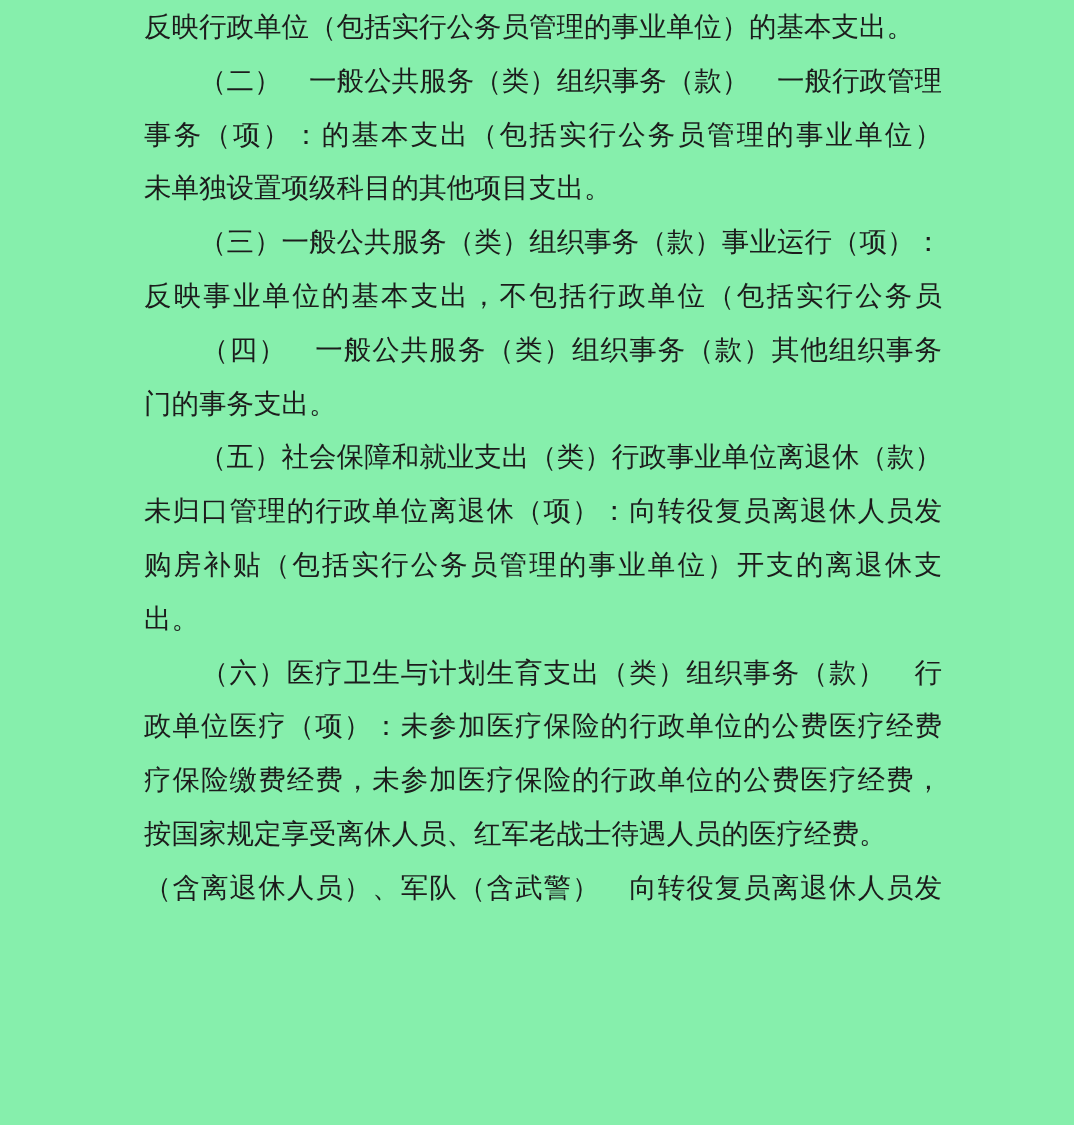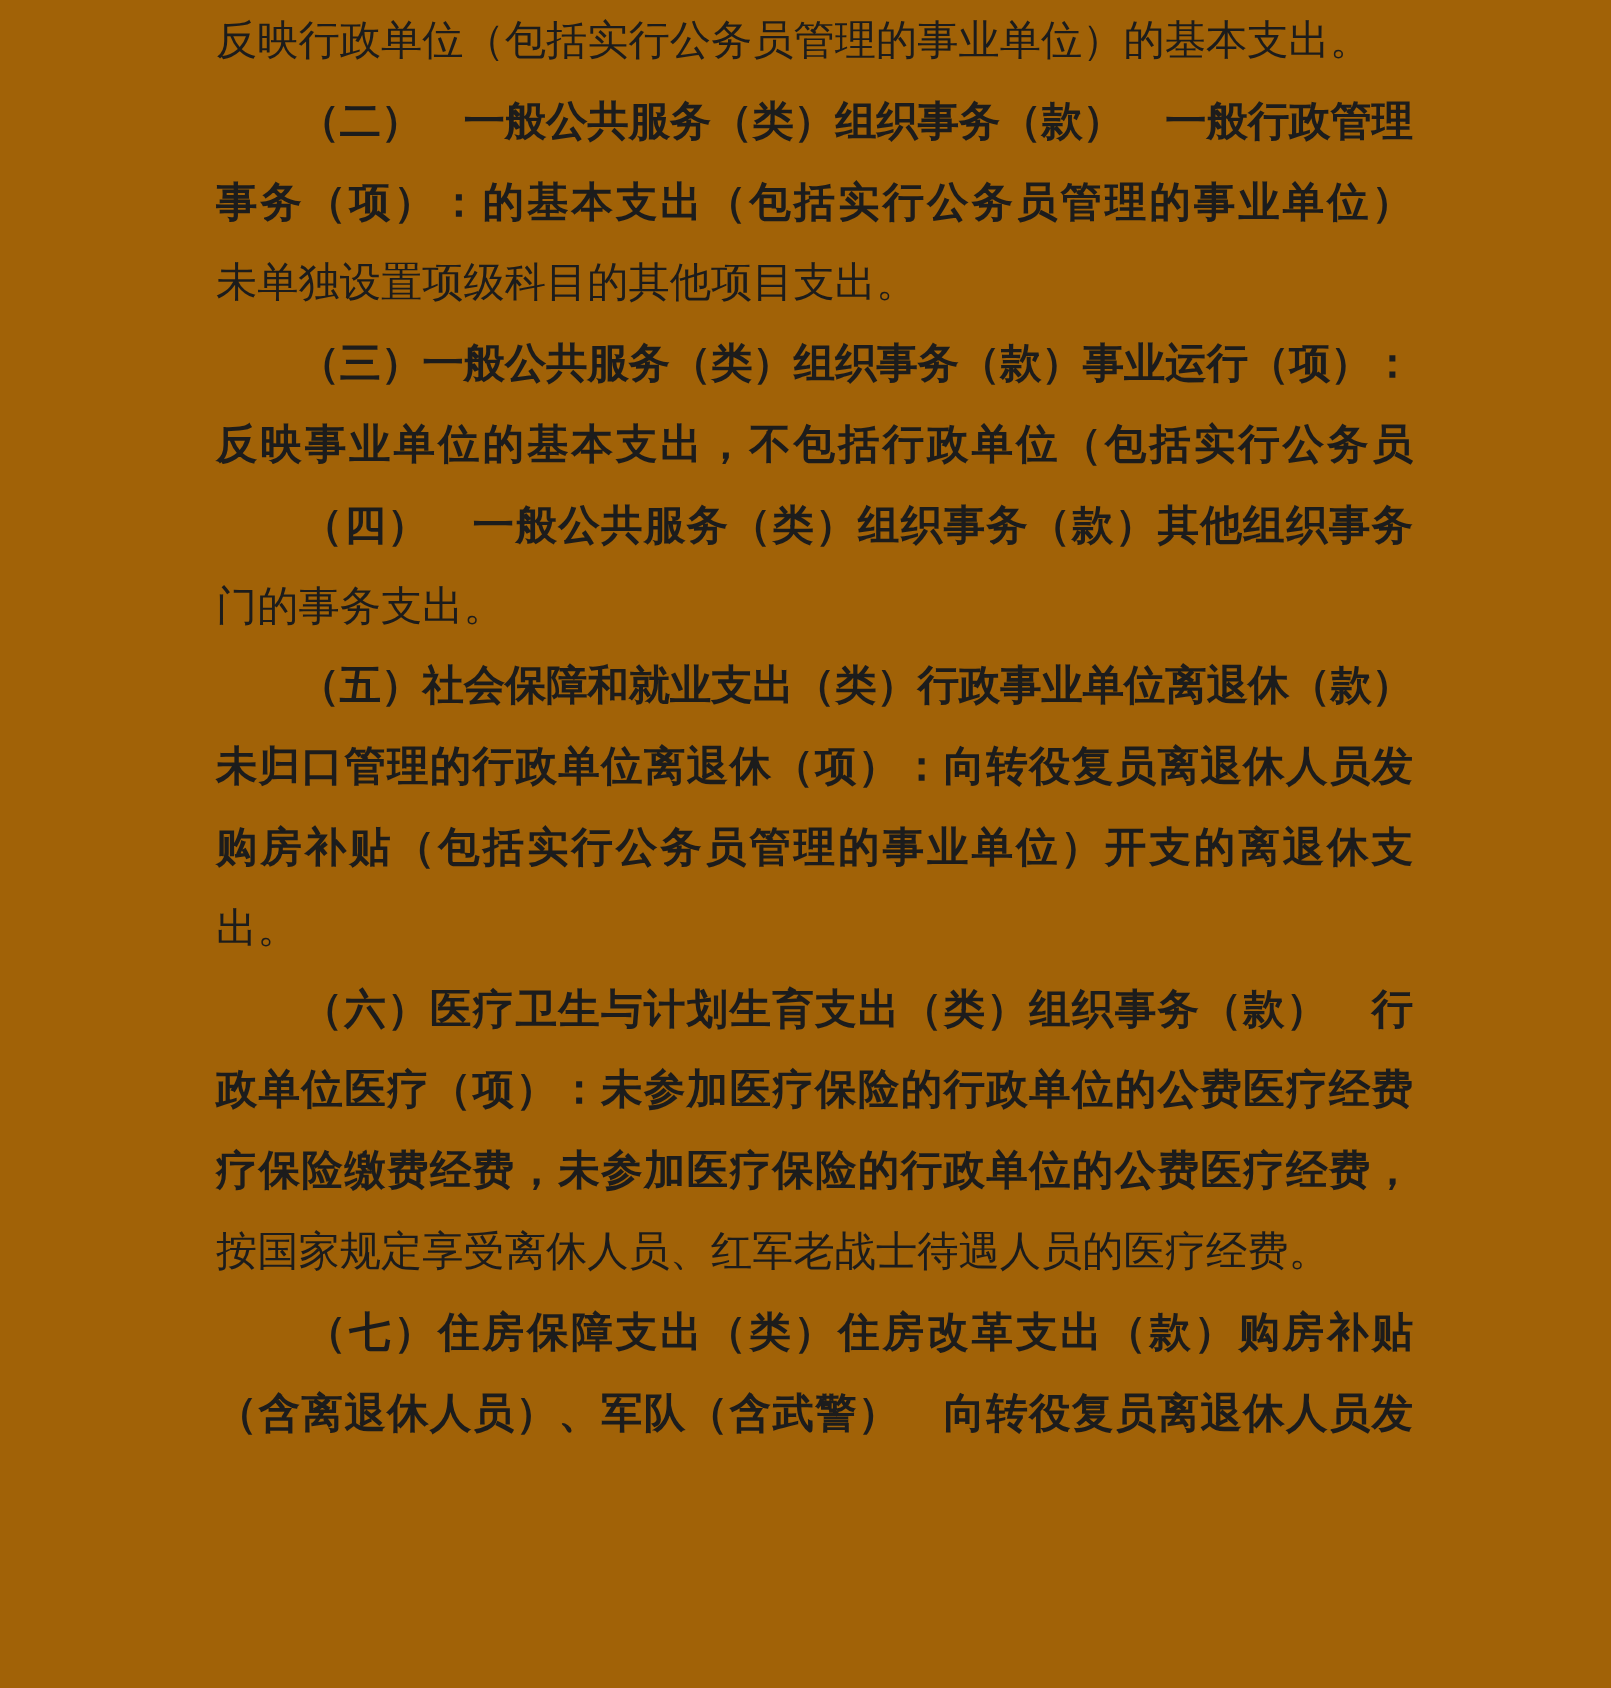--- a/index.html
+++ b/index.html
@@ -4,21 +4,21 @@
 <style>
   html, body {
     margin: 0;
     padding: 0;
     background: #ffffff;
   }
   .page {
     position: relative;
     width: 1074px;
     height: 1125px;
-    background: #a16207;
+    background: #86efac;
     overflow: hidden;
     font-family: "Liberation Serif", "DejaVu Serif", serif;
   }
   .text-block {
     position: absolute;
     left: 144px;
     top: 0;
     width: 798px;
     color: #1c1c1c;
     font-size: 27.5px;
@@ -28,21 +28,20 @@
     height: 53.8px;
     line-height: 53.8px;
     text-align: justify;
     text-justify: inter-ideograph;
     white-space: pre-wrap;
     overflow: visible;
   }
   
   .line[data-last="false"] {
     text-align-last: justify;
-    font-weight: bold;
   }
   
   .line[data-last="true"] {
     text-align-last: left;
   }
 </style>
 </head>
 <body>
 
 <div class="page">
@@ -56,16 +55,15 @@
     <div class="line" data-last="false">　　（四）　一般公共服务（类）组织事务（款）其他组织事务</div>
     <div class="line" data-last="true">门的事务支出。</div>
     <div class="line" data-last="false">　　（五）社会保障和就业支出（类）行政事业单位离退休（款）</div>
     <div class="line" data-last="false">未归口管理的行政单位离退休（项）：向转役复员离退休人员发</div>
     <div class="line" data-last="false">购房补贴（包括实行公务员管理的事业单位）开支的离退休支</div>
     <div class="line" data-last="true">出。</div>
     <div class="line" data-last="false">　　（六）医疗卫生与计划生育支出（类）组织事务（款）　行</div>
     <div class="line" data-last="false">政单位医疗（项）：未参加医疗保险的行政单位的公费医疗经费</div>
     <div class="line" data-last="false">疗保险缴费经费，未参加医疗保险的行政单位的公费医疗经费，</div>
     <div class="line" data-last="true">按国家规定享受离休人员、红军老战士待遇人员的医疗经费。</div>
-    <div class="line" data-last="false">　　（七）住房保障支出（类）住房改革支出（款）购房补贴</div>
     <div class="line" data-last="false">（含离退休人员）、军队（含武警）　向转役复员离退休人员发</div>
   </div>
 </div>
 
 </body></html>

